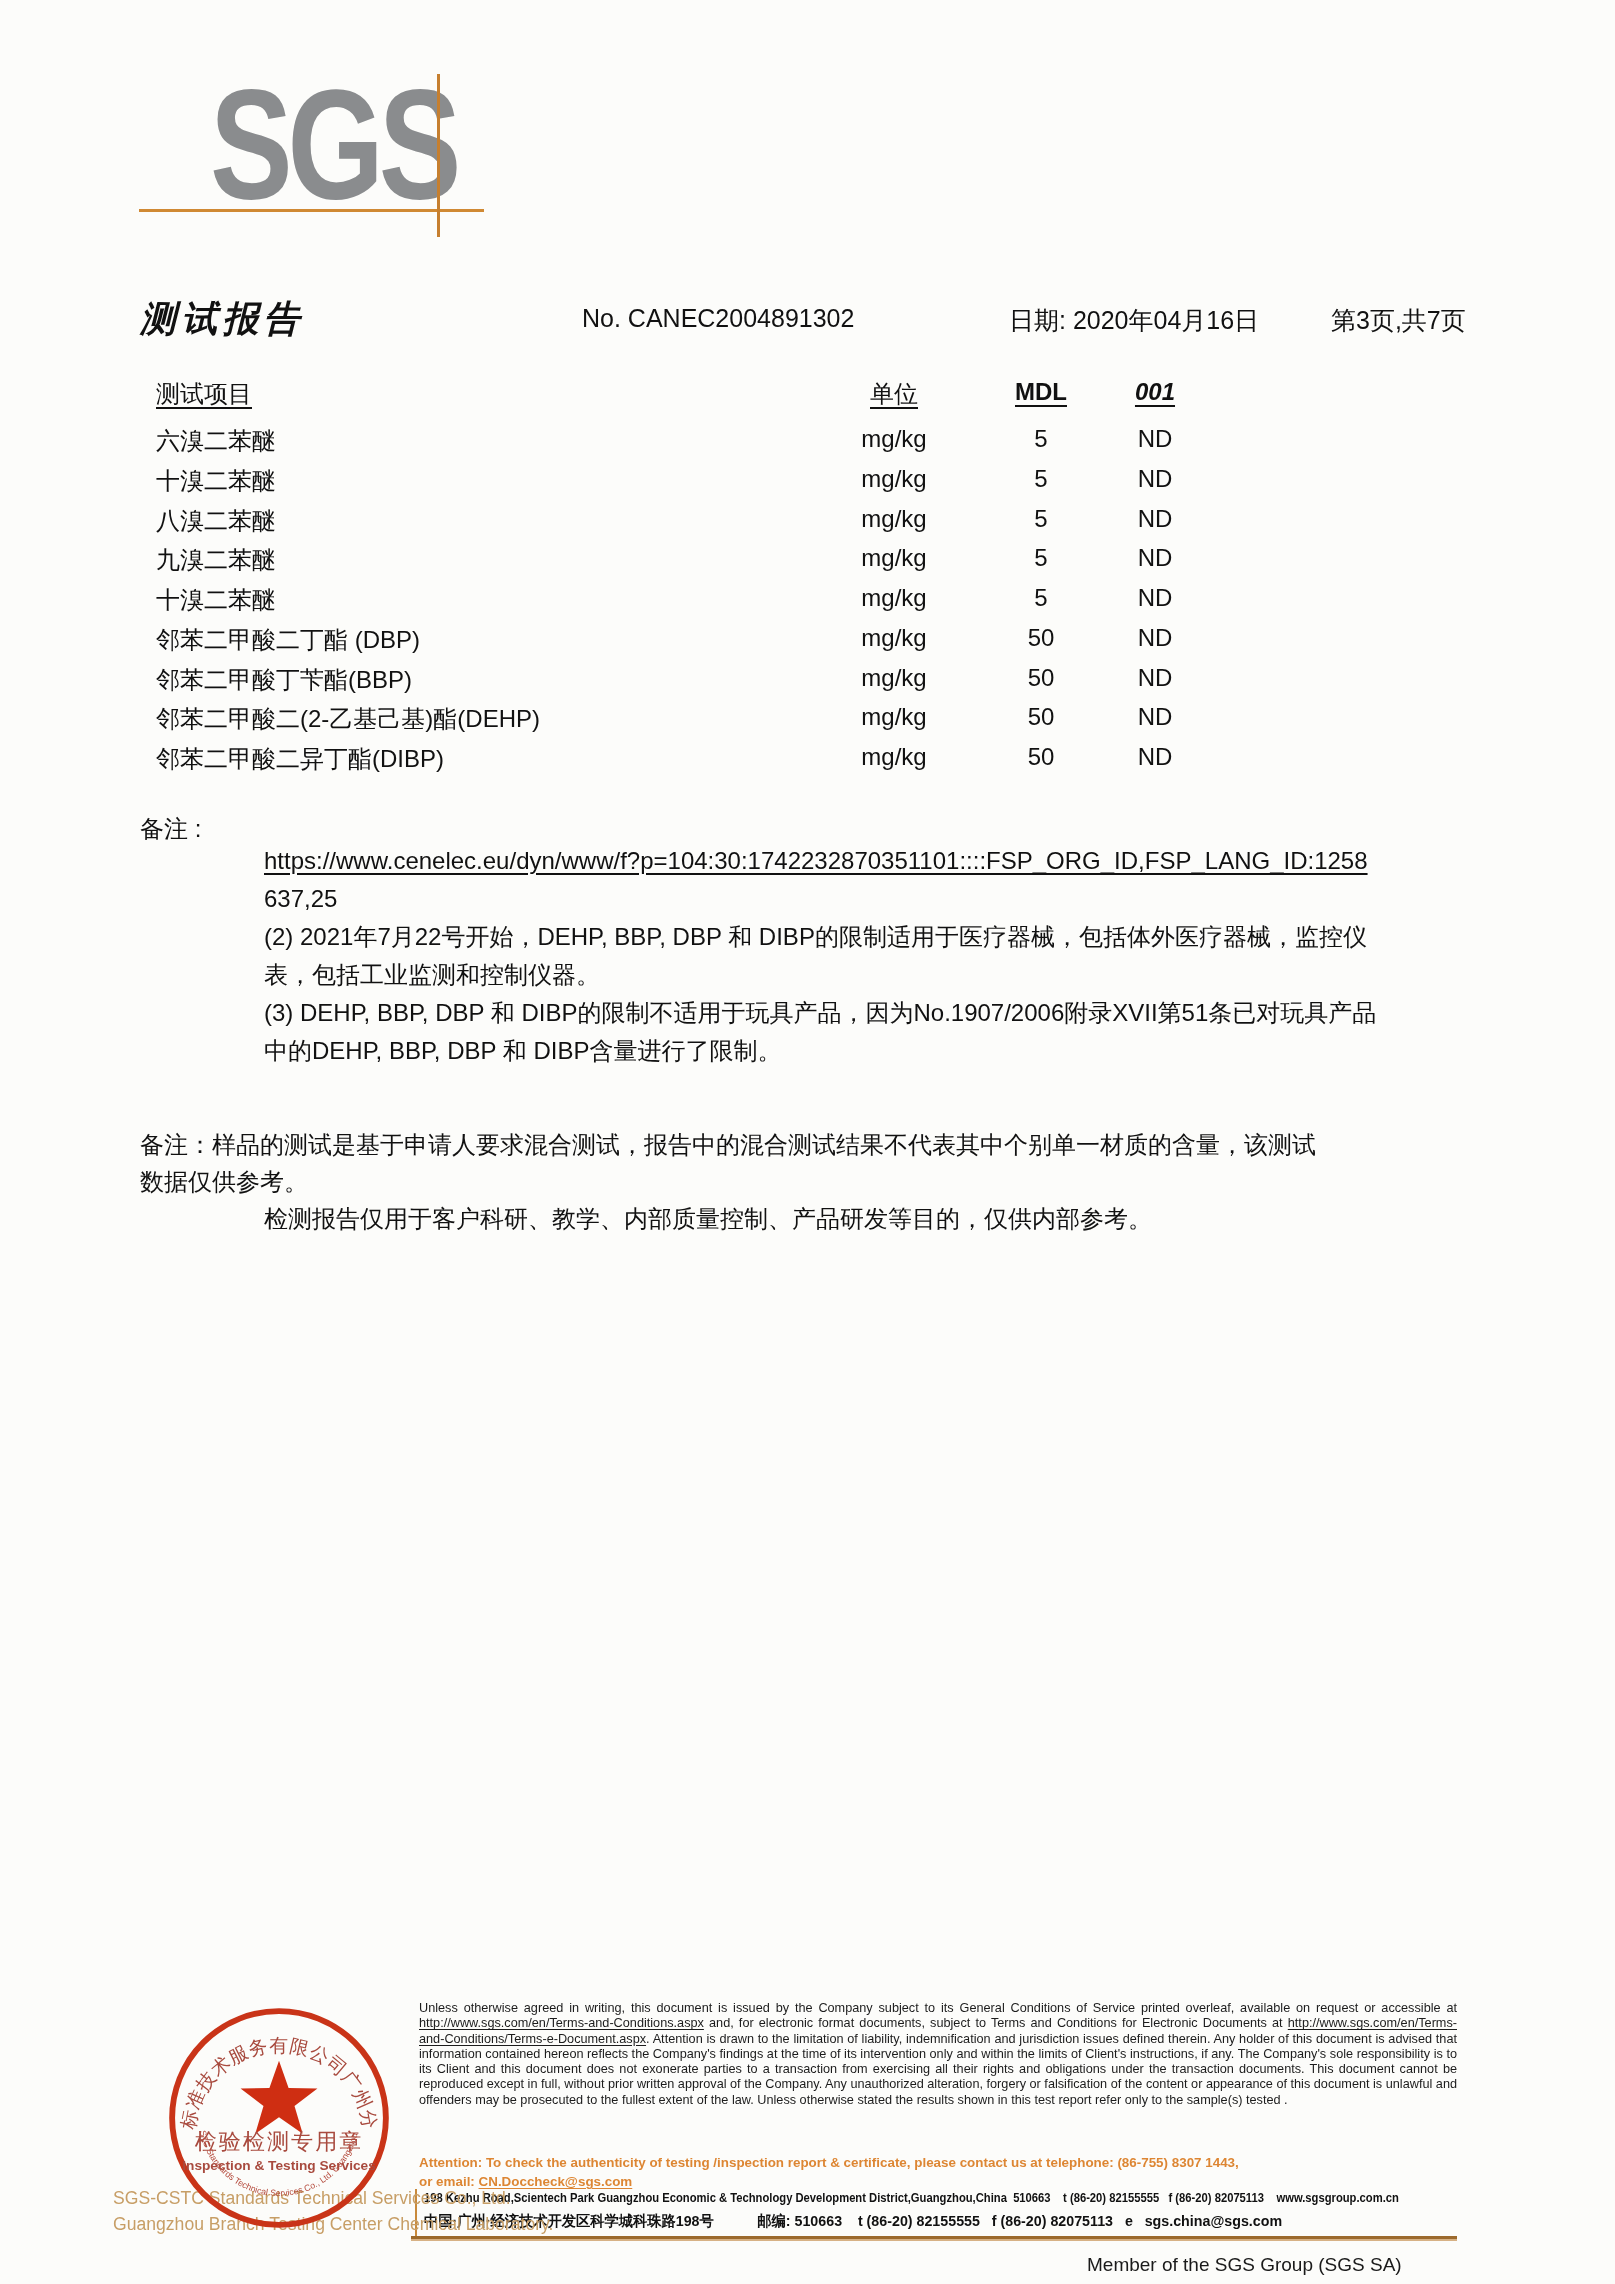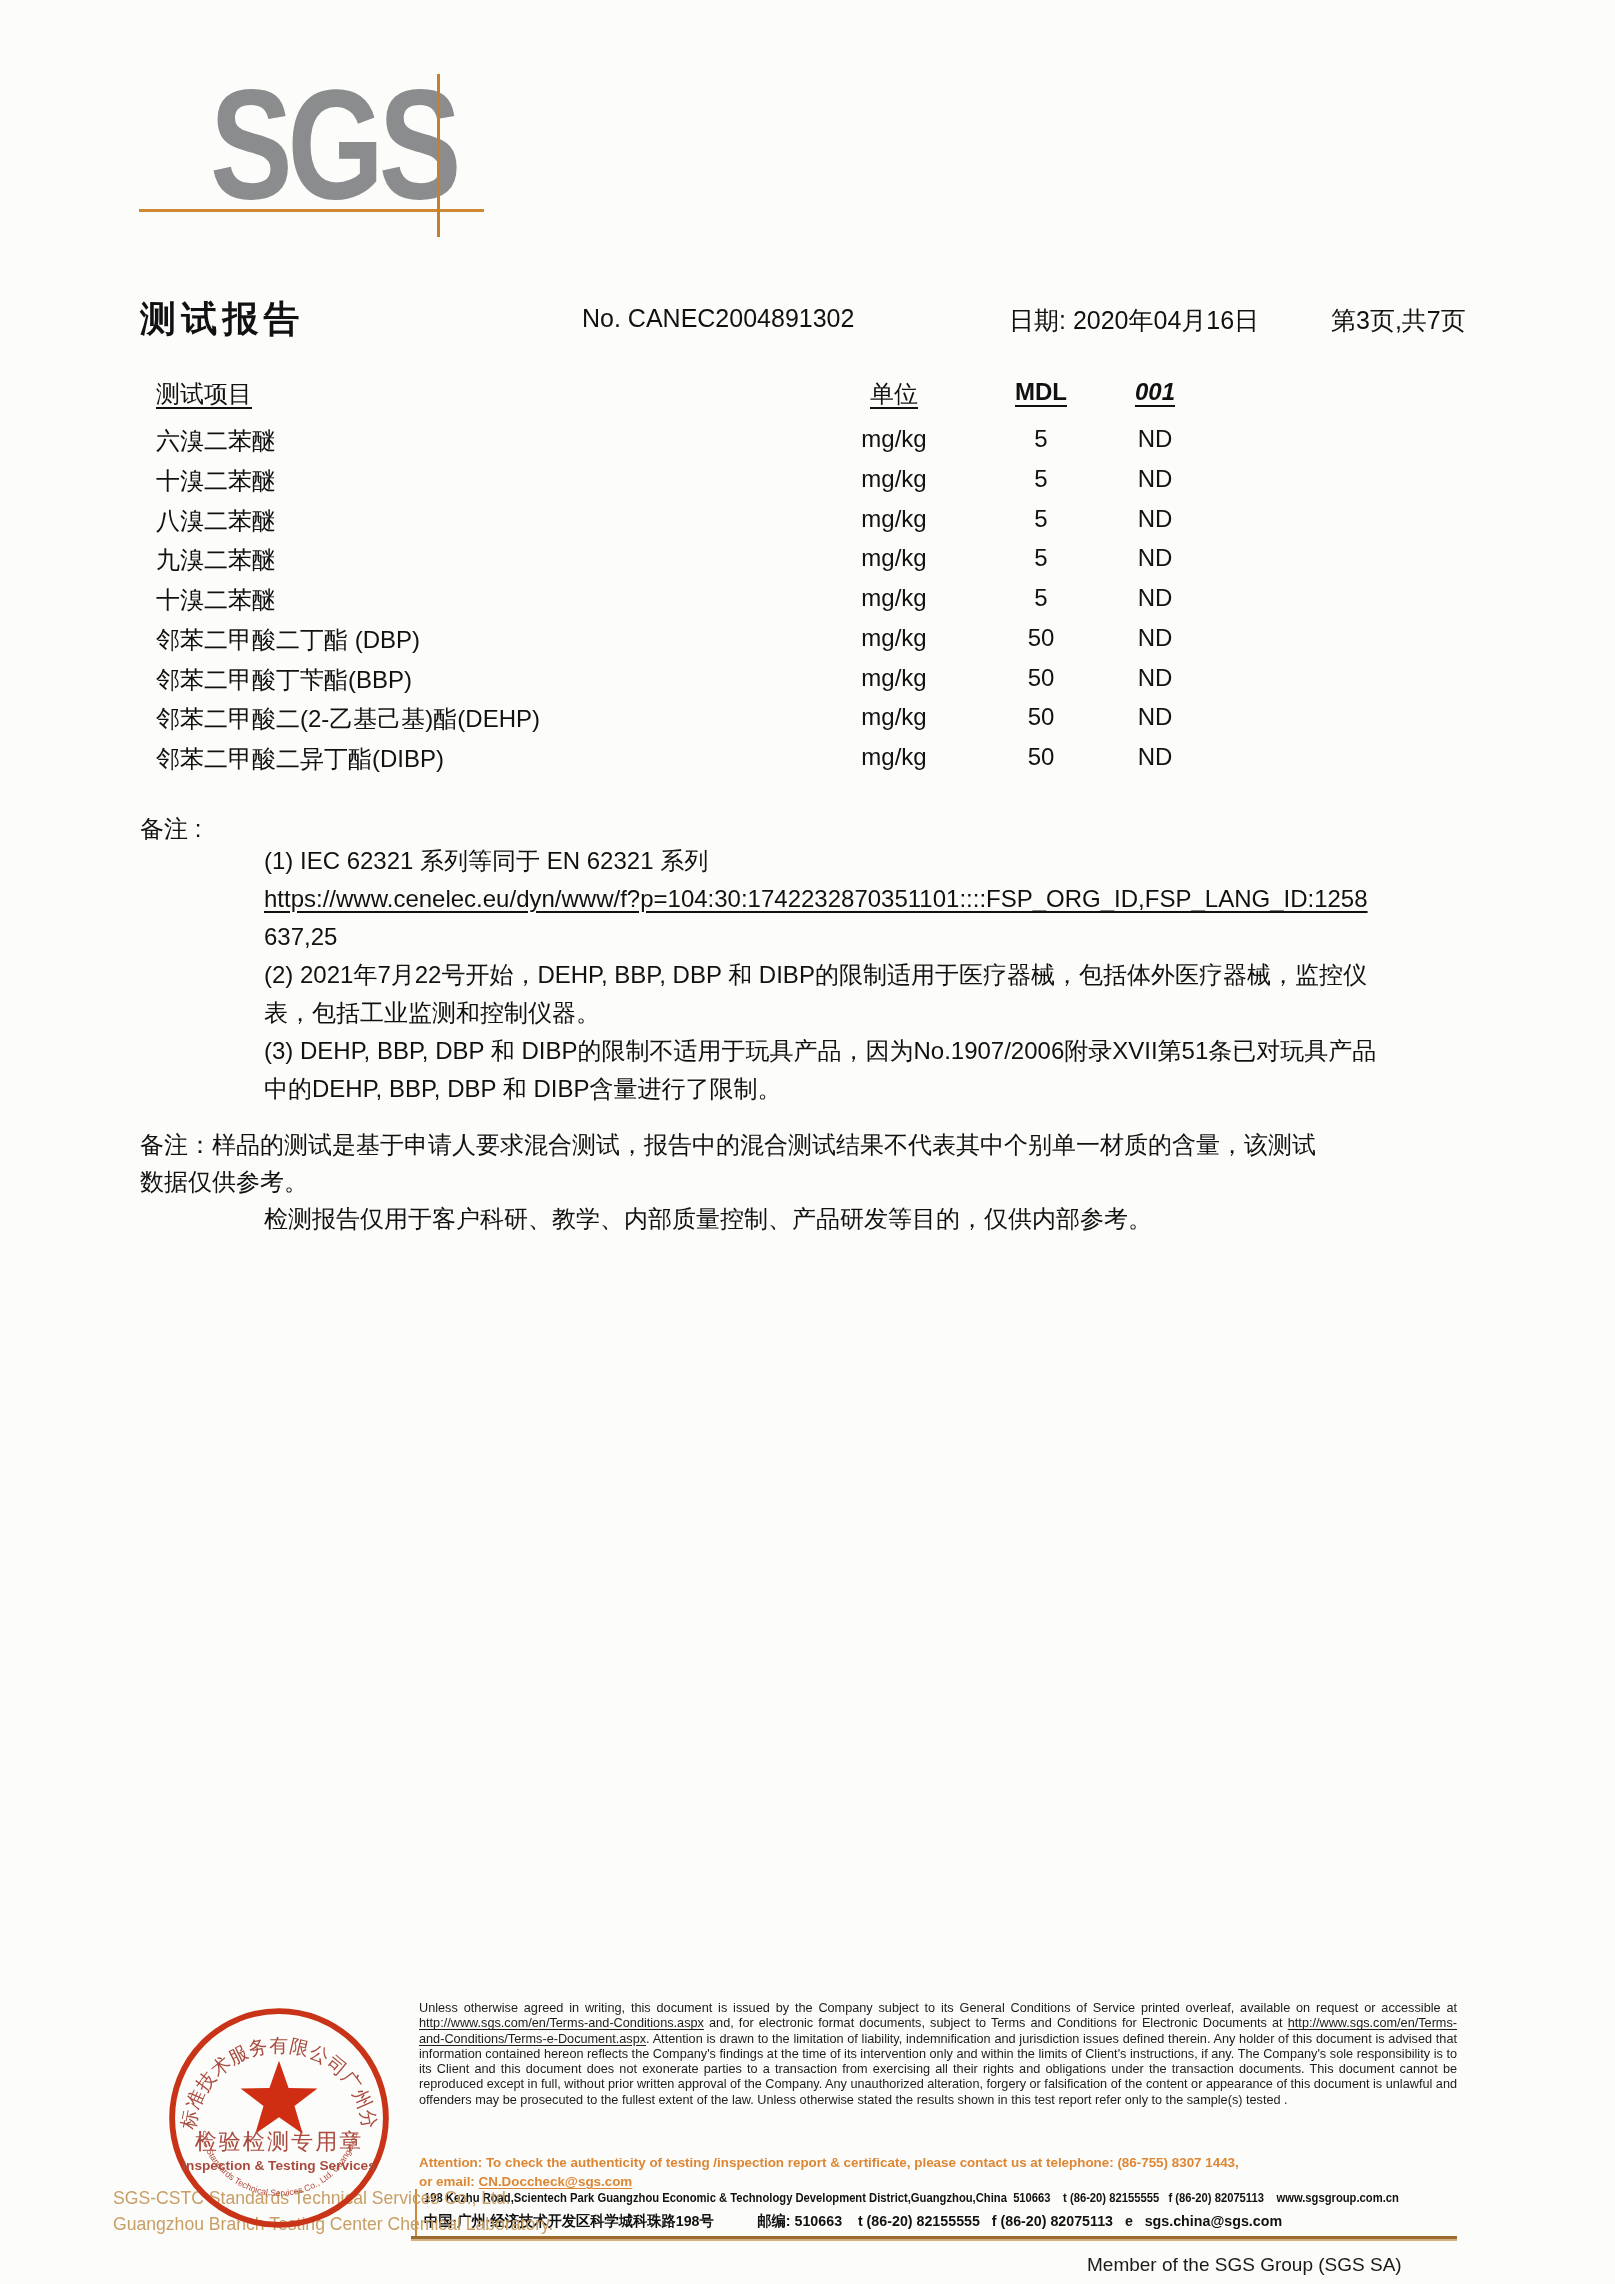--- a/index.html
+++ b/index.html
@@ -12,21 +12,21 @@
   
   .logo-text{
     position:absolute;left:210px;top:77px;
     font-size:155px;font-weight:bold;line-height:0.88;
     color:#8a8c8e;letter-spacing:-6.5px;
     transform:scaleX(0.80);transform-origin:left top;
   }
   .logo-hline{position:absolute;left:139px;top:209px;width:345px;height:3.3px;background:#d08933;}
   .logo-vline{position:absolute;left:437px;top:74px;width:3.3px;height:163px;background:#c67f2f;}
   
-  .doc-title{position:absolute;left:140px;top:295px;font-size:36px;font-weight:bold;letter-spacing:5.2px;}
+  .doc-title{position:absolute;left:140px;top:295px;font-size:36px;font-weight:bold;letter-spacing:5.2px;font-style:italic;}
   .report-no{position:absolute;left:582px;top:304px;font-size:25px;}
   .report-date{position:absolute;left:1009px;top:304px;font-size:25px;}
   .page-no{position:absolute;left:1307px;top:304px;font-size:25px;margin-left:24px;}
   
   .th,.td{position:absolute;font-size:24px;white-space:nowrap;}
   .col-item{left:156px;width:652px;text-align:left;}
   .col-unit{left:829px;width:130px;text-align:center;}
   .col-mdl{left:976px;width:130px;text-align:center;}
   .col-val{left:1090px;width:130px;text-align:center;}
   .th{text-decoration:underline;text-underline-offset:5.2px;}
@@ -108,21 +108,20 @@
       <div class="td col-mdl" style="top: 703px;">50</div>
       <div class="td col-val" style="top: 703px;">ND</div>
       <div class="td col-item" style="top: 743px;">邻苯二甲酸二异丁酯(DIBP)</div>
       <div class="td col-unit" style="top: 743px;">mg/kg</div>
       <div class="td col-mdl" style="top: 743px;">50</div>
       <div class="td col-val" style="top: 743px;">ND</div>
     </div>
 
   <div class="rk-label">备注 :</div>
   <div class="rk1-lines" id="rk1">
-      <div class="ln">(1) IEC 62321 系列等同于 EN 62321 系列</div>
       <div class="ln u">https://www.cenelec.eu/dyn/www/f?p=104:30:1742232870351101::::FSP_ORG_ID,FSP_LANG_ID:1258</div>
       <div class="ln">637,25</div>
       <div class="ln">(2) 2021年7月22号开始，DEHP, BBP, DBP 和 DIBP的限制适用于医疗器械，包括体外医疗器械，监控仪</div>
       <div class="ln">表，包括工业监测和控制仪器。</div>
       <div class="ln">(3) DEHP, BBP, DBP 和 DIBP的限制不适用于玩具产品，因为No.1907/2006附录XVII第51条已对玩具产品</div>
       <div class="ln">中的DEHP, BBP, DBP 和 DIBP含量进行了限制。</div>
     </div>
 
   <div class="rk2-lines" id="rk2">
       <div class="ln">备注：样品的测试是基于申请人要求混合测试，报告中的混合测试结果不代表其中个别单一材质的含量，该测试</div>

